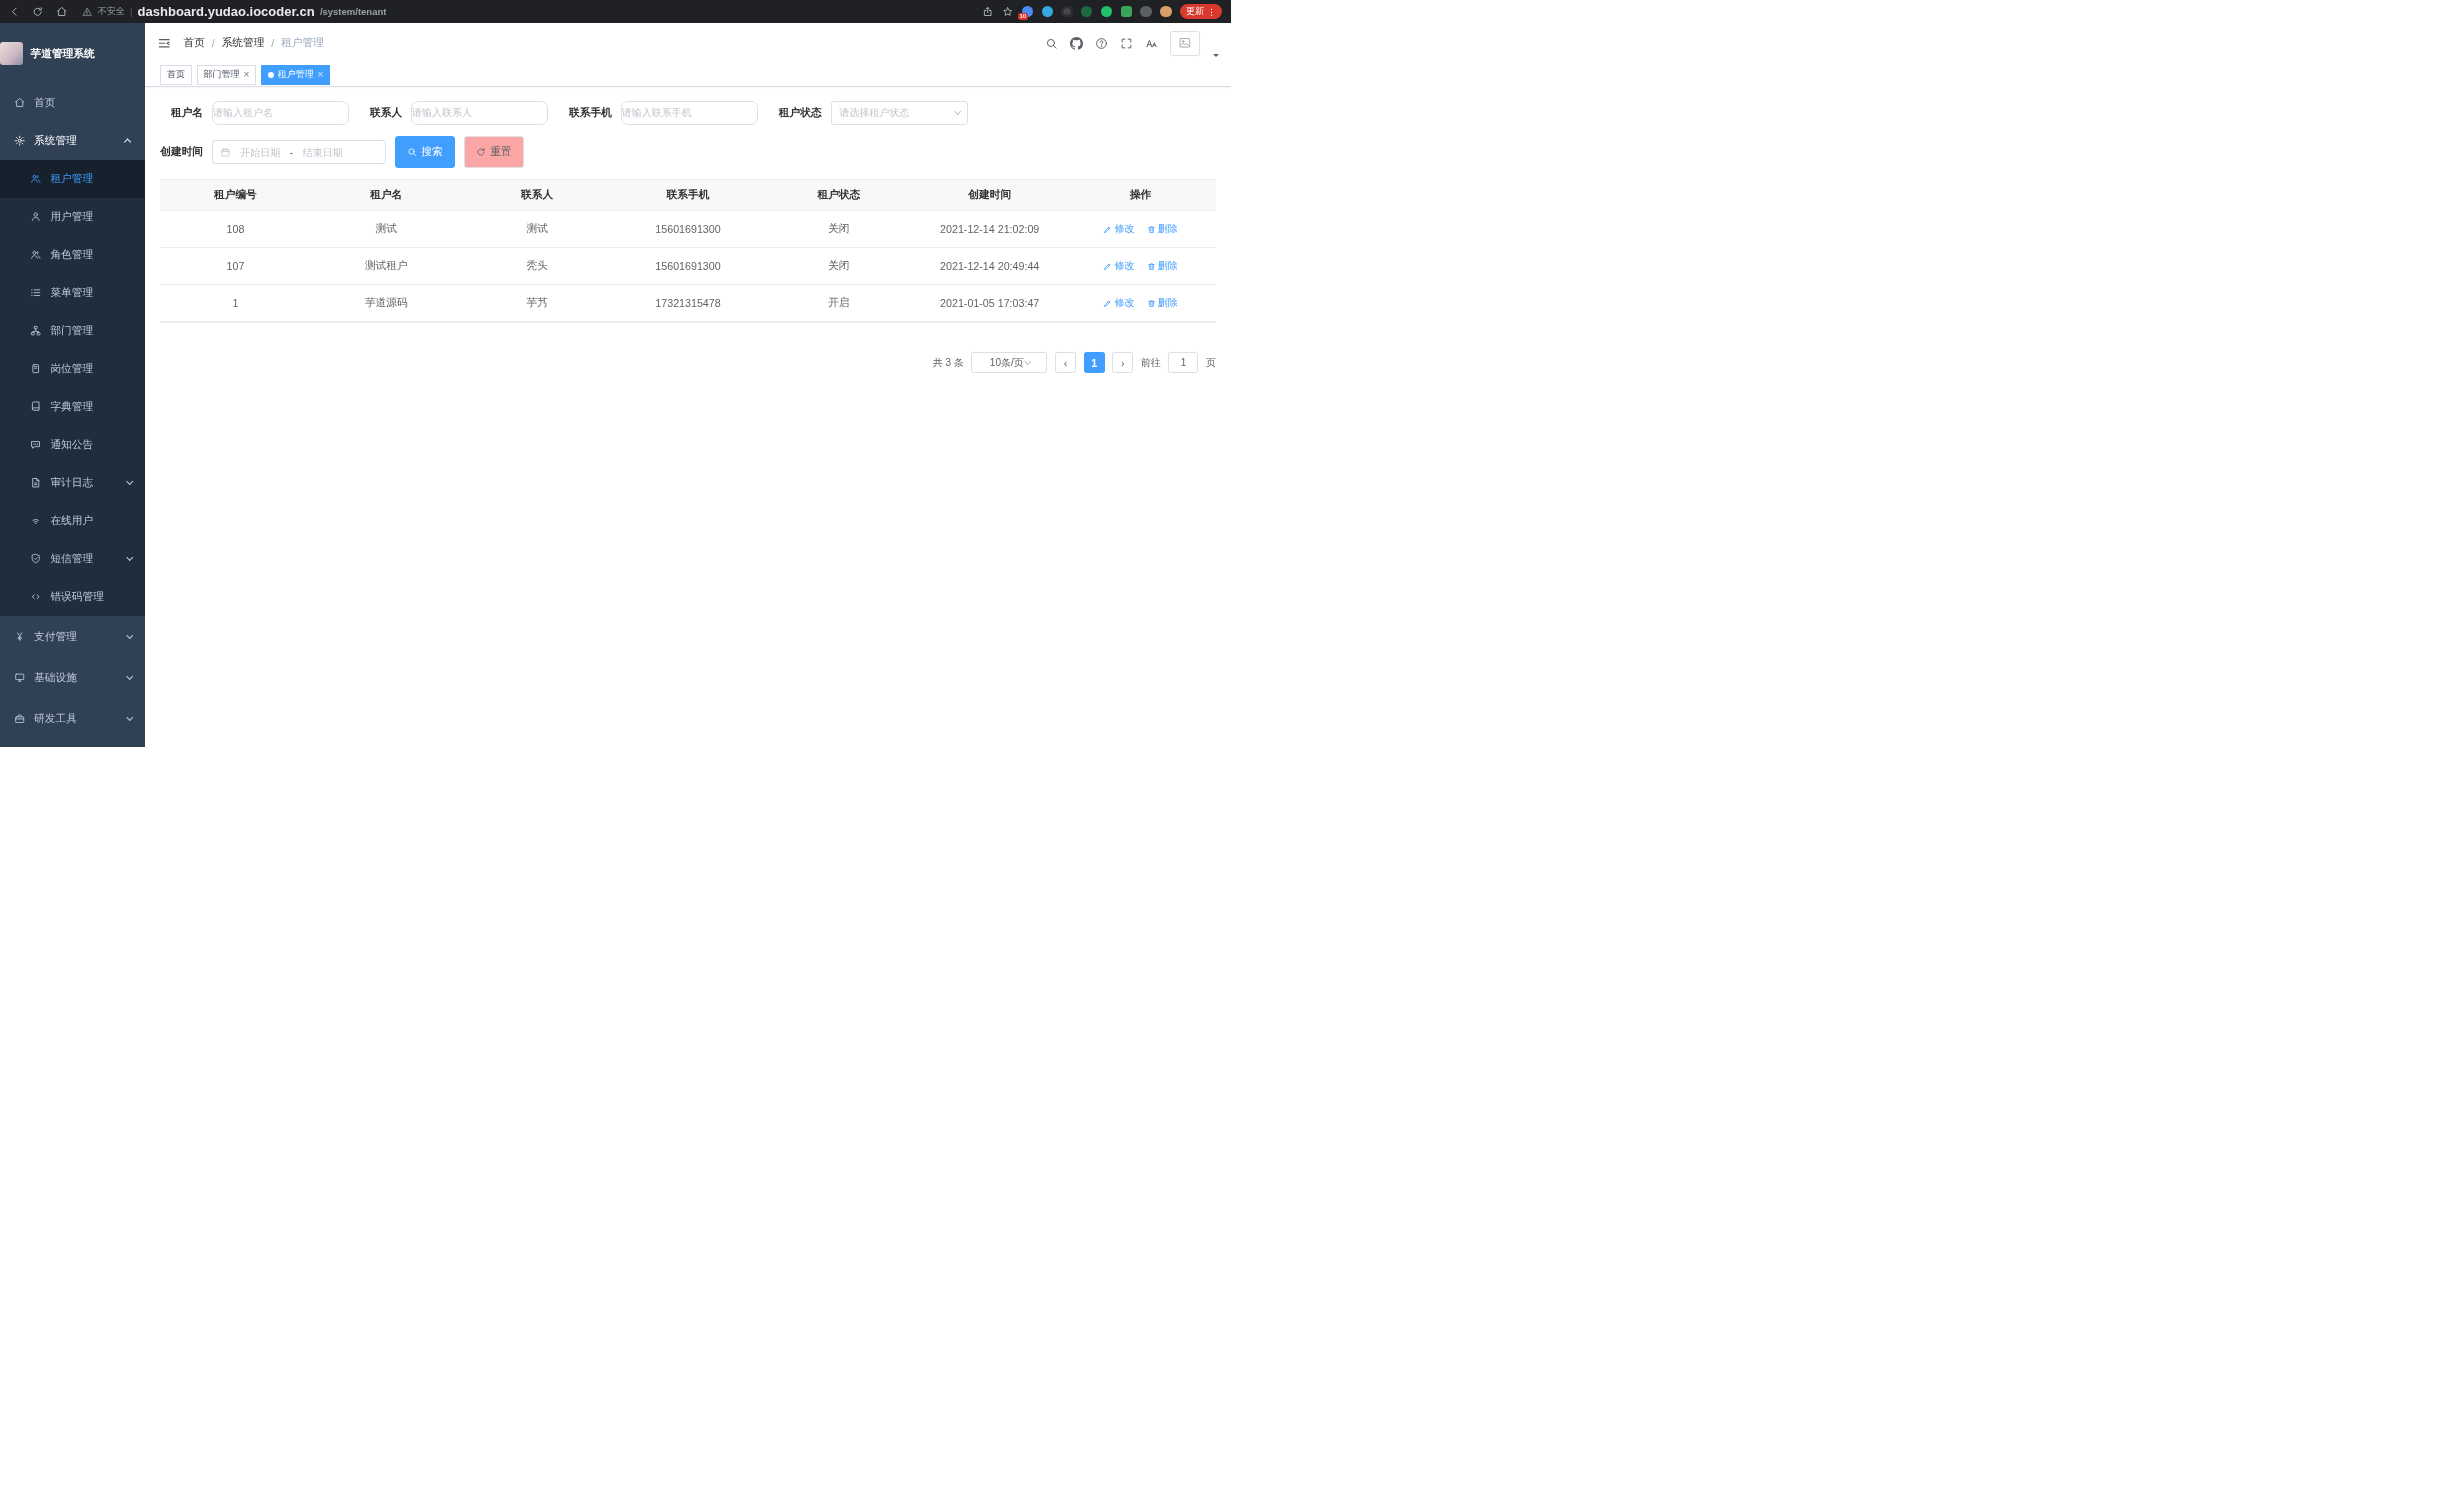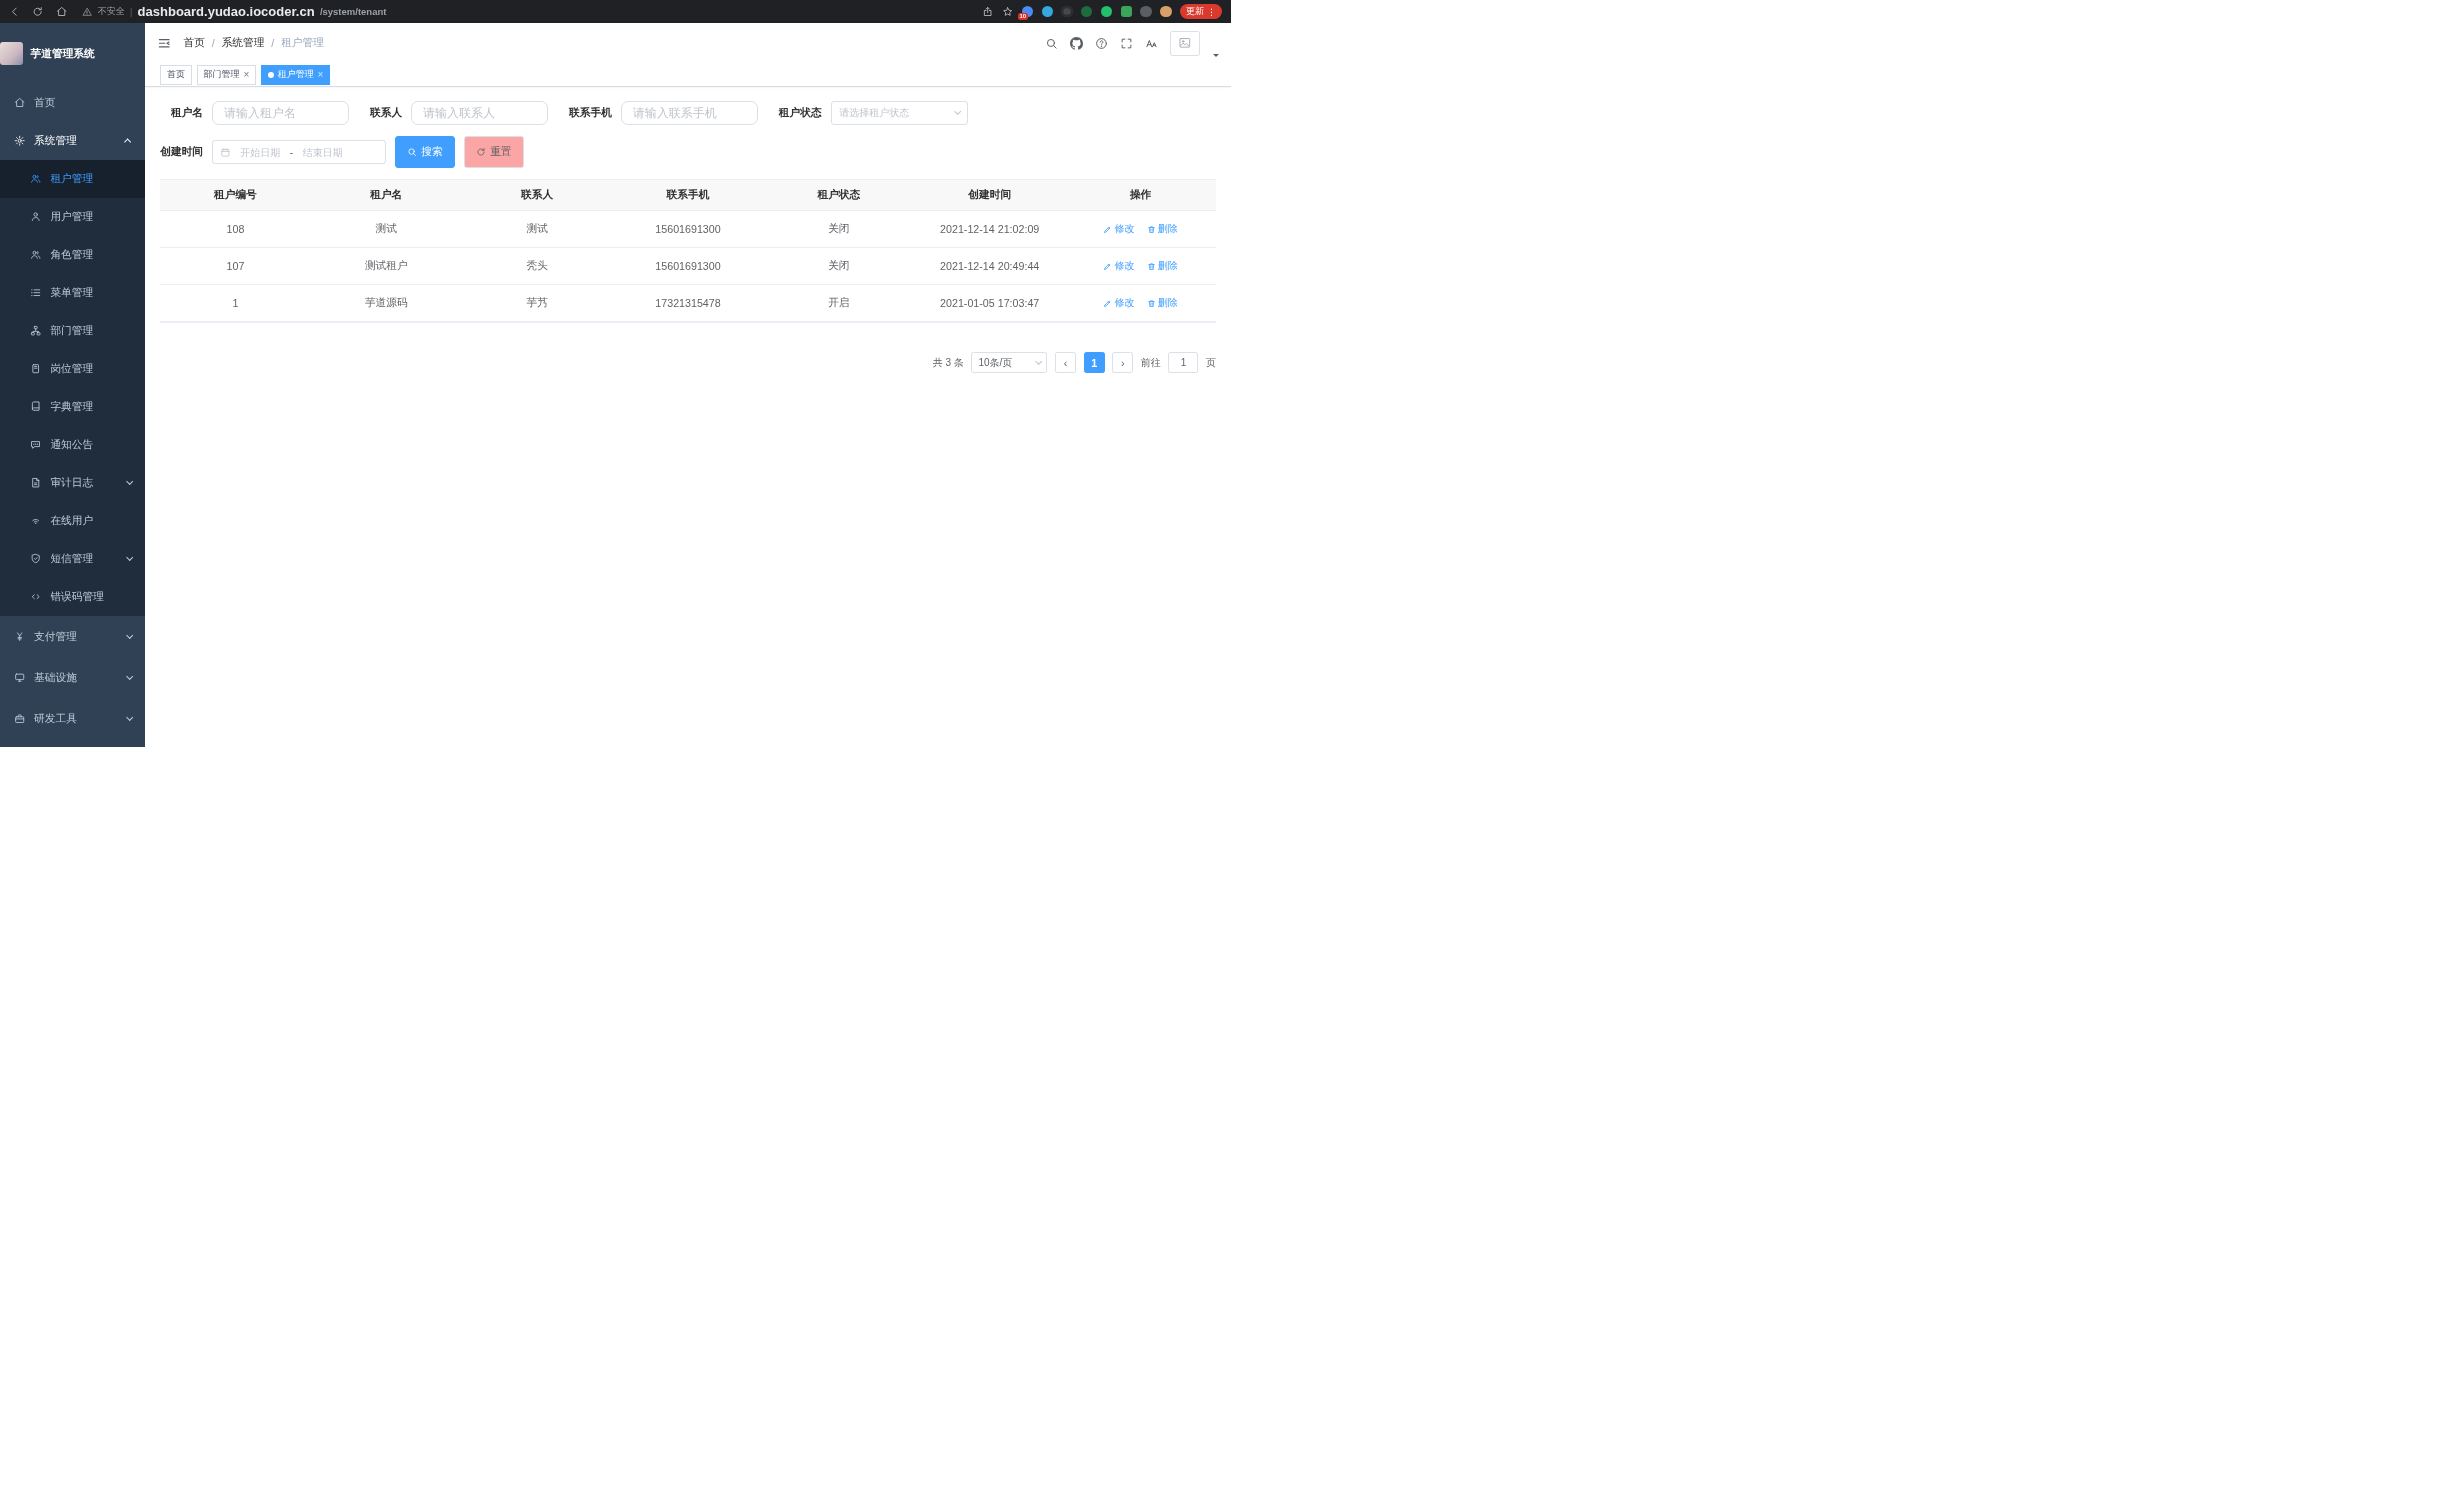--- a/index.html
+++ b/index.html
@@ -66,21 +66,21 @@
   .tclose { font-size:10px; line-height:1; opacity:.75; cursor:pointer; }
 
   .content { padding:13.7px 15px; flex:1; overflow:hidden; }
 
   
   .f-row { display:flex; align-items:center; gap:21px; margin-bottom:11.4px; }
   .f-row.r2 { gap:9px; }
   .f-item { display:flex; align-items:center; }
   .f-label { font-weight:700; color:#303133; margin-right:9px; white-space:nowrap; }
   .f-label.w70 { min-width:43px; text-align:right; }
-  .f-input { width:137px; height:24px; border:0.8px solid #dcdfe6; border-radius:7px; padding:0 11px; font-size:12px; color:#606266; outline:none; font-family:inherit; }
+  .f-input { width:137px; height:24px; border:0.8px solid #dcdfe6; border-radius:7px; padding:0 0; font-size:10px; color:#606266; outline:none; font-family:inherit; }
   .f-input::placeholder { color:#bfc4cc; }
   .f-select { width:137px; height:24px; border:0.8px solid #dcdfe6; border-radius:3px; padding:0 7.6px; display:flex; align-items:center; justify-content:space-between; cursor:pointer; background:#fff; }
   .f-select .ph { color:#bfc4cc; font-size:10px; }
   .sel-chev { width:5.3px; height:5.3px; border-right:1.1px solid #c0c4cc; border-bottom:1.1px solid #c0c4cc; transform:rotate(45deg) translateY(-1.5px); }
   .range { width:174px; height:24px; border:0.8px solid #dcdfe6; border-radius:3px; display:flex; align-items:center; gap:4.6px; padding:0 6.9px; background:#fff; cursor:pointer; }
   .range svg.ic { width:10.7px; height:10.7px; color:#c0c4cc; }
   .range input { border:none; outline:none; width:50px; font-size:10px; color:#606266; text-align:center; font-family:inherit; }
   .range input::placeholder { color:#bfc4cc; }
   .range .rsep { color:#606266; font-size:10px; }
 
@@ -102,21 +102,21 @@
   .tr { display:grid; grid-template-columns:repeat(7,1fr); border-bottom:0.8px solid #ebeef5; }
   .tr.head { background:#f8f8f9; border-top:0.8px solid #ebeef5; }
   .th { height:30px; display:flex; align-items:center; justify-content:center; font-weight:700; color:#303133; }
   .td { height:36px; display:flex; align-items:center; justify-content:center; color:#606266; }
   .ops { gap:12px; }
   .op { display:inline-flex; align-items:center; gap:2.3px; color:#409eff; font-size:10px; cursor:pointer; }
   .op svg.ic { width:9px; height:9px; stroke-width:2; }
 
   
   .pager { margin-top:29px; display:flex; align-items:center; justify-content:flex-end; gap:7.6px; font-size:10px; color:#606266; }
-  .psize { width:76px; height:21px; border:0.8px solid #dcdfe6; border-radius:2.3px; display:flex; align-items:center; justify-content:space-between; padding:0 6px; cursor:pointer; background:#fff; }
+  .psize { width:76px; height:21px; border:0.8px solid #dcdfe6; border-radius:2.3px; display:flex; align-items:center; justify-content:center; padding:0 6px; cursor:pointer; background:#fff; }
   .pbtn { min-width:21px; height:21px; border:0.8px solid #dcdfe6; background:#fff; border-radius:2.3px; display:flex; align-items:center; justify-content:center; color:#606266; font-size:10.7px; cursor:pointer; font-family:inherit; }
   .pbtn.active { background:#409eff; border-color:#409eff; color:#fff; font-weight:700; }
   .goto-input { width:30px; height:21px; border:0.8px solid #dcdfe6; border-radius:2.3px; text-align:center; font-size:10px; color:#606266; outline:none; font-family:inherit; }
 </style>
 </head>
 <body>
 
 <svg width="0" height="0" style="position:absolute" aria-hidden="true">
   <symbol id="sym-home" viewBox="0 0 24 24">
       <path d="M3 11L12 3l9 8"></path>

